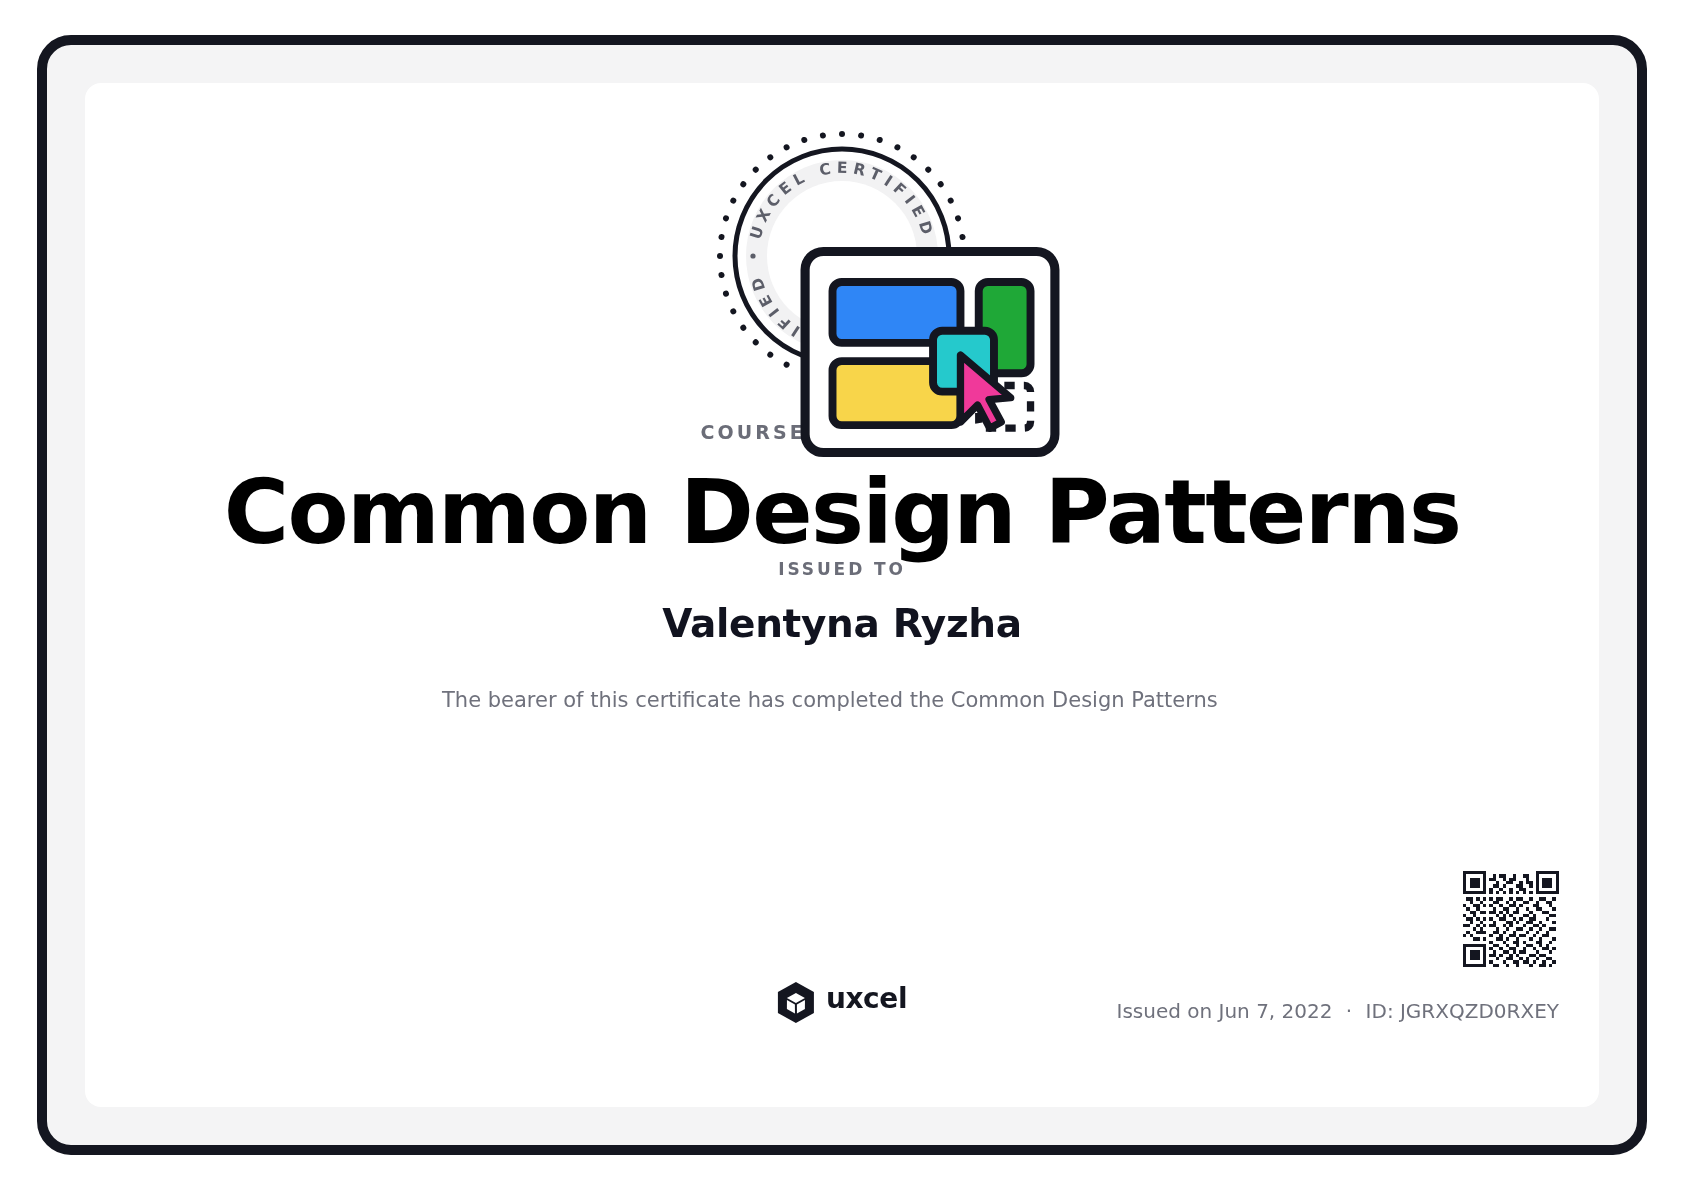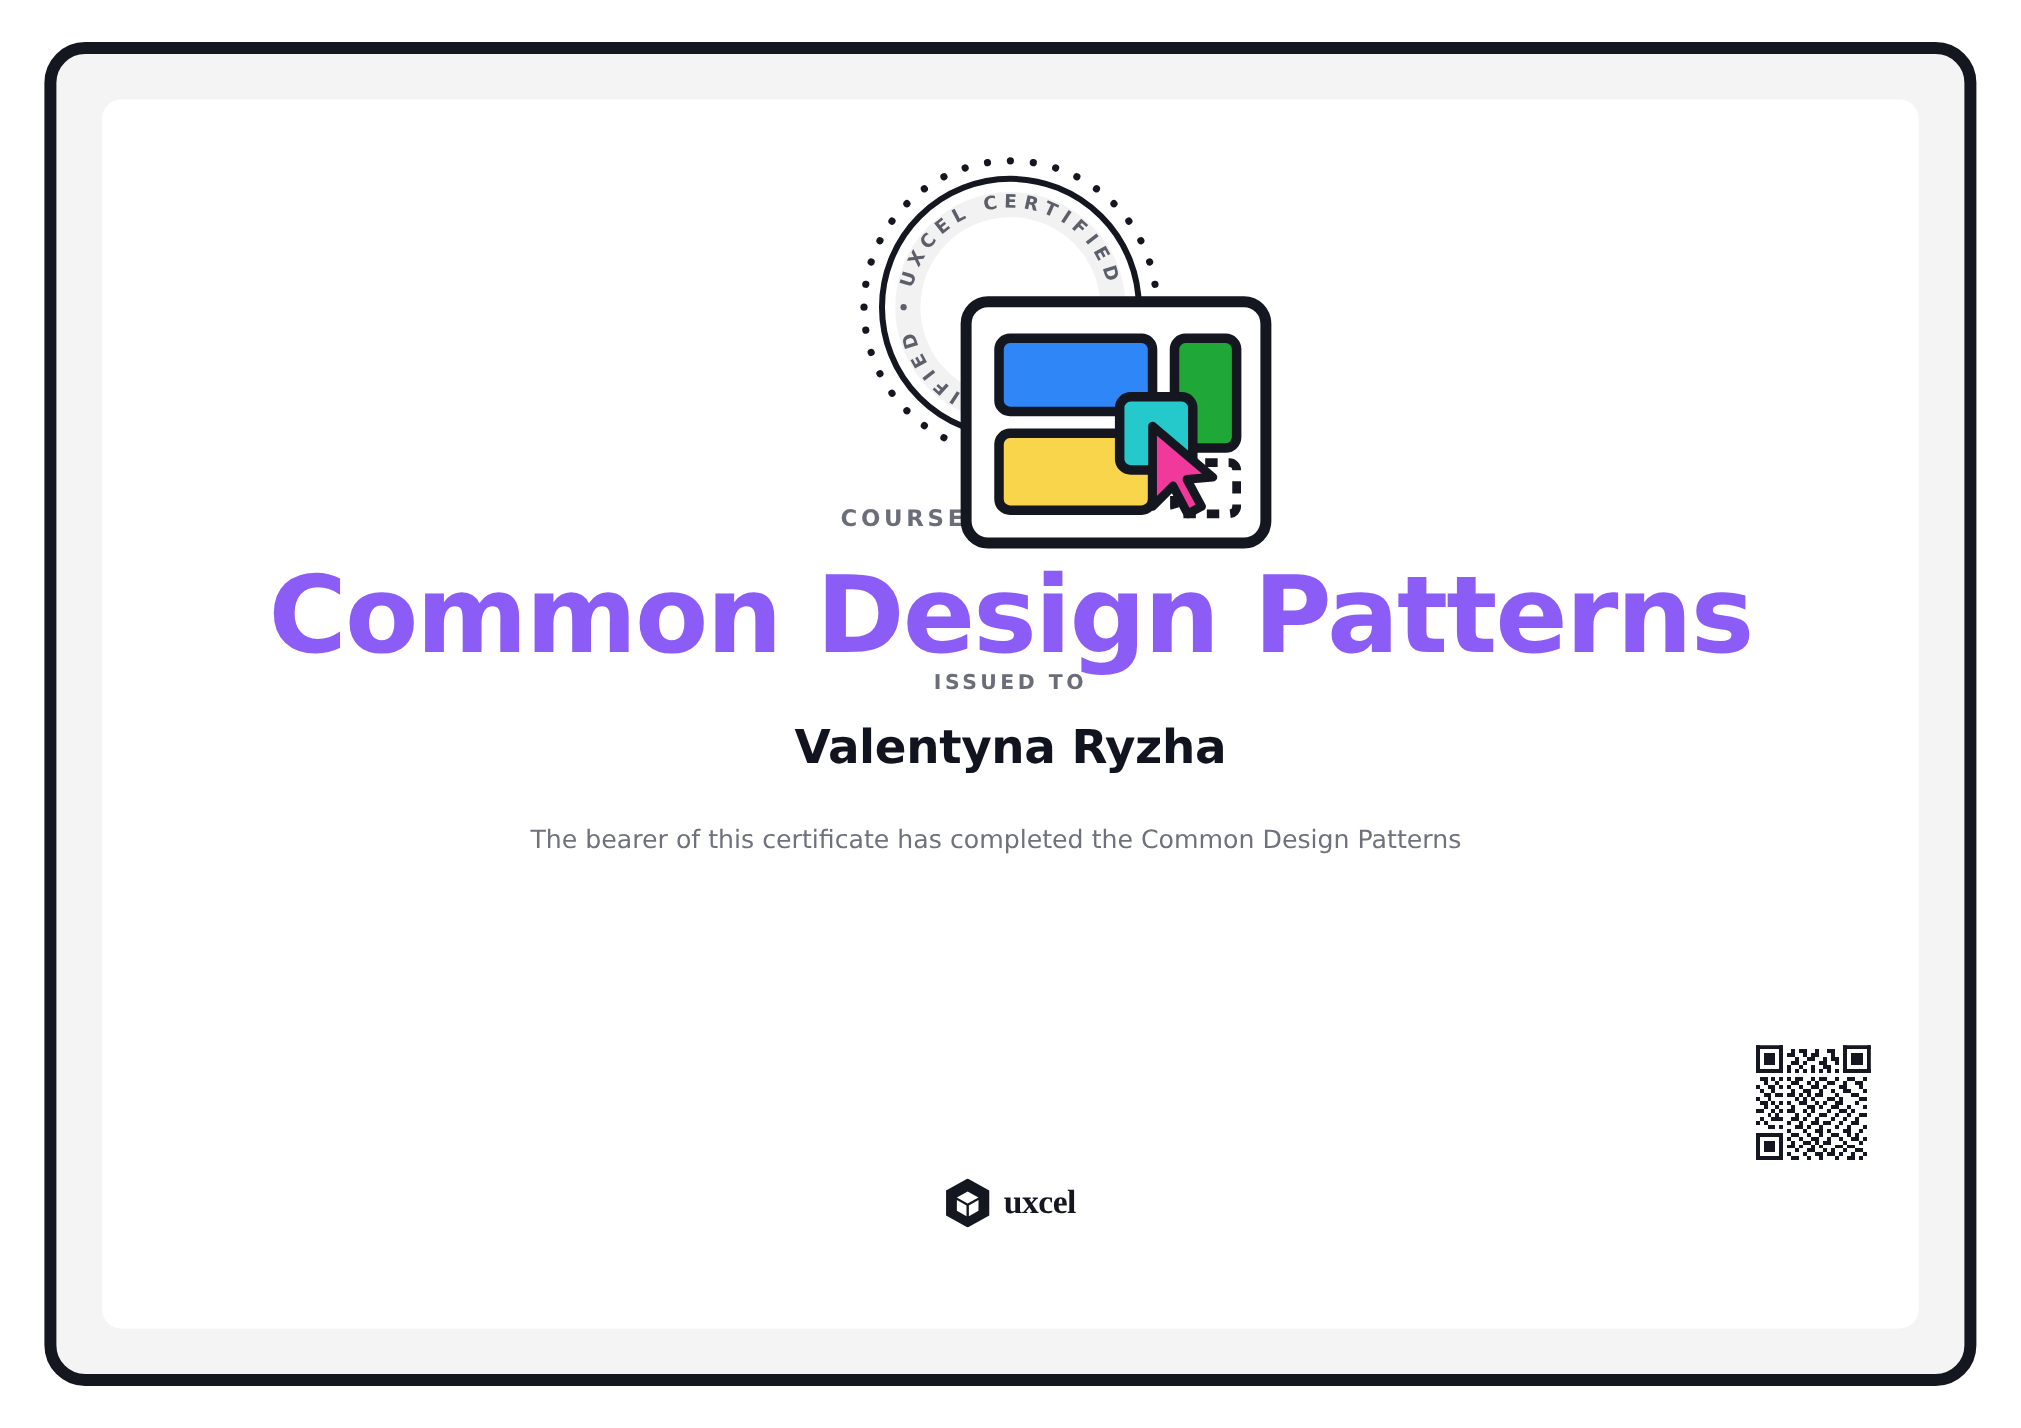--- a/index.html
+++ b/index.html
@@ -71,21 +71,21 @@
     letter-spacing: 3.1px;
     color: #6b6d78;
     text-transform: uppercase;
   }
 
   .cert-title {
     margin-top: 22px;
     font-size: 89px;
     line-height: 1.06;
     font-weight: bold;
-    color: #8b5cf6;
+    color: #000000;
     letter-spacing: -1.6px;
     text-align: left;
     font-family: "DejaVu Sans", sans-serif;
   }
 
   .issued-to-label {
     font-size: 17px;
     font-weight: bold;
     letter-spacing: 2.9px;
     color: #6b6d78;
@@ -131,23 +131,22 @@
     font-size: 20px;
     color: #6f717c;
   }
 
   .brand {
     position: absolute;
     left: 50%;
     transform: translateX(-50%);
     bottom: 56px;
     display: flex;
-    align-items: center;
+    align-items: flex-start;
     gap: 11px;
-    font-family: Liberation Serif, serif;
   }
   .brand-mark { width: 38px; height: 41px; display: block; }
   .brand-word {
     font-size: 28px;
     font-weight: bold;
     color: #141620;
     letter-spacing: -0.4px;
   }
 
   .issue-info {
@@ -514,17 +513,22 @@
               <rect x="9" y="28" width="2" height="1"></rect>
                 <rect x="13" y="28" width="1" height="1"></rect>
               <rect x="16" y="28" width="1" height="1"></rect>
                 <rect x="20" y="28" width="1" height="1"></rect>
               <rect x="23" y="28" width="2" height="1"></rect>
                 <rect x="26" y="28" width="1" height="1"></rect>
             </g>
           </svg>
         </div>
 
+        <div class="issue-info">
+          <span>Issued on Jun 7, 2022</span>
+          <span class="issue-sep">·</span>
+          <span>ID: JGRXQZD0RXEY</span>
+        </div>
 
       </div>
     </div>
   </div>
 </div>
 
 </body></html>

